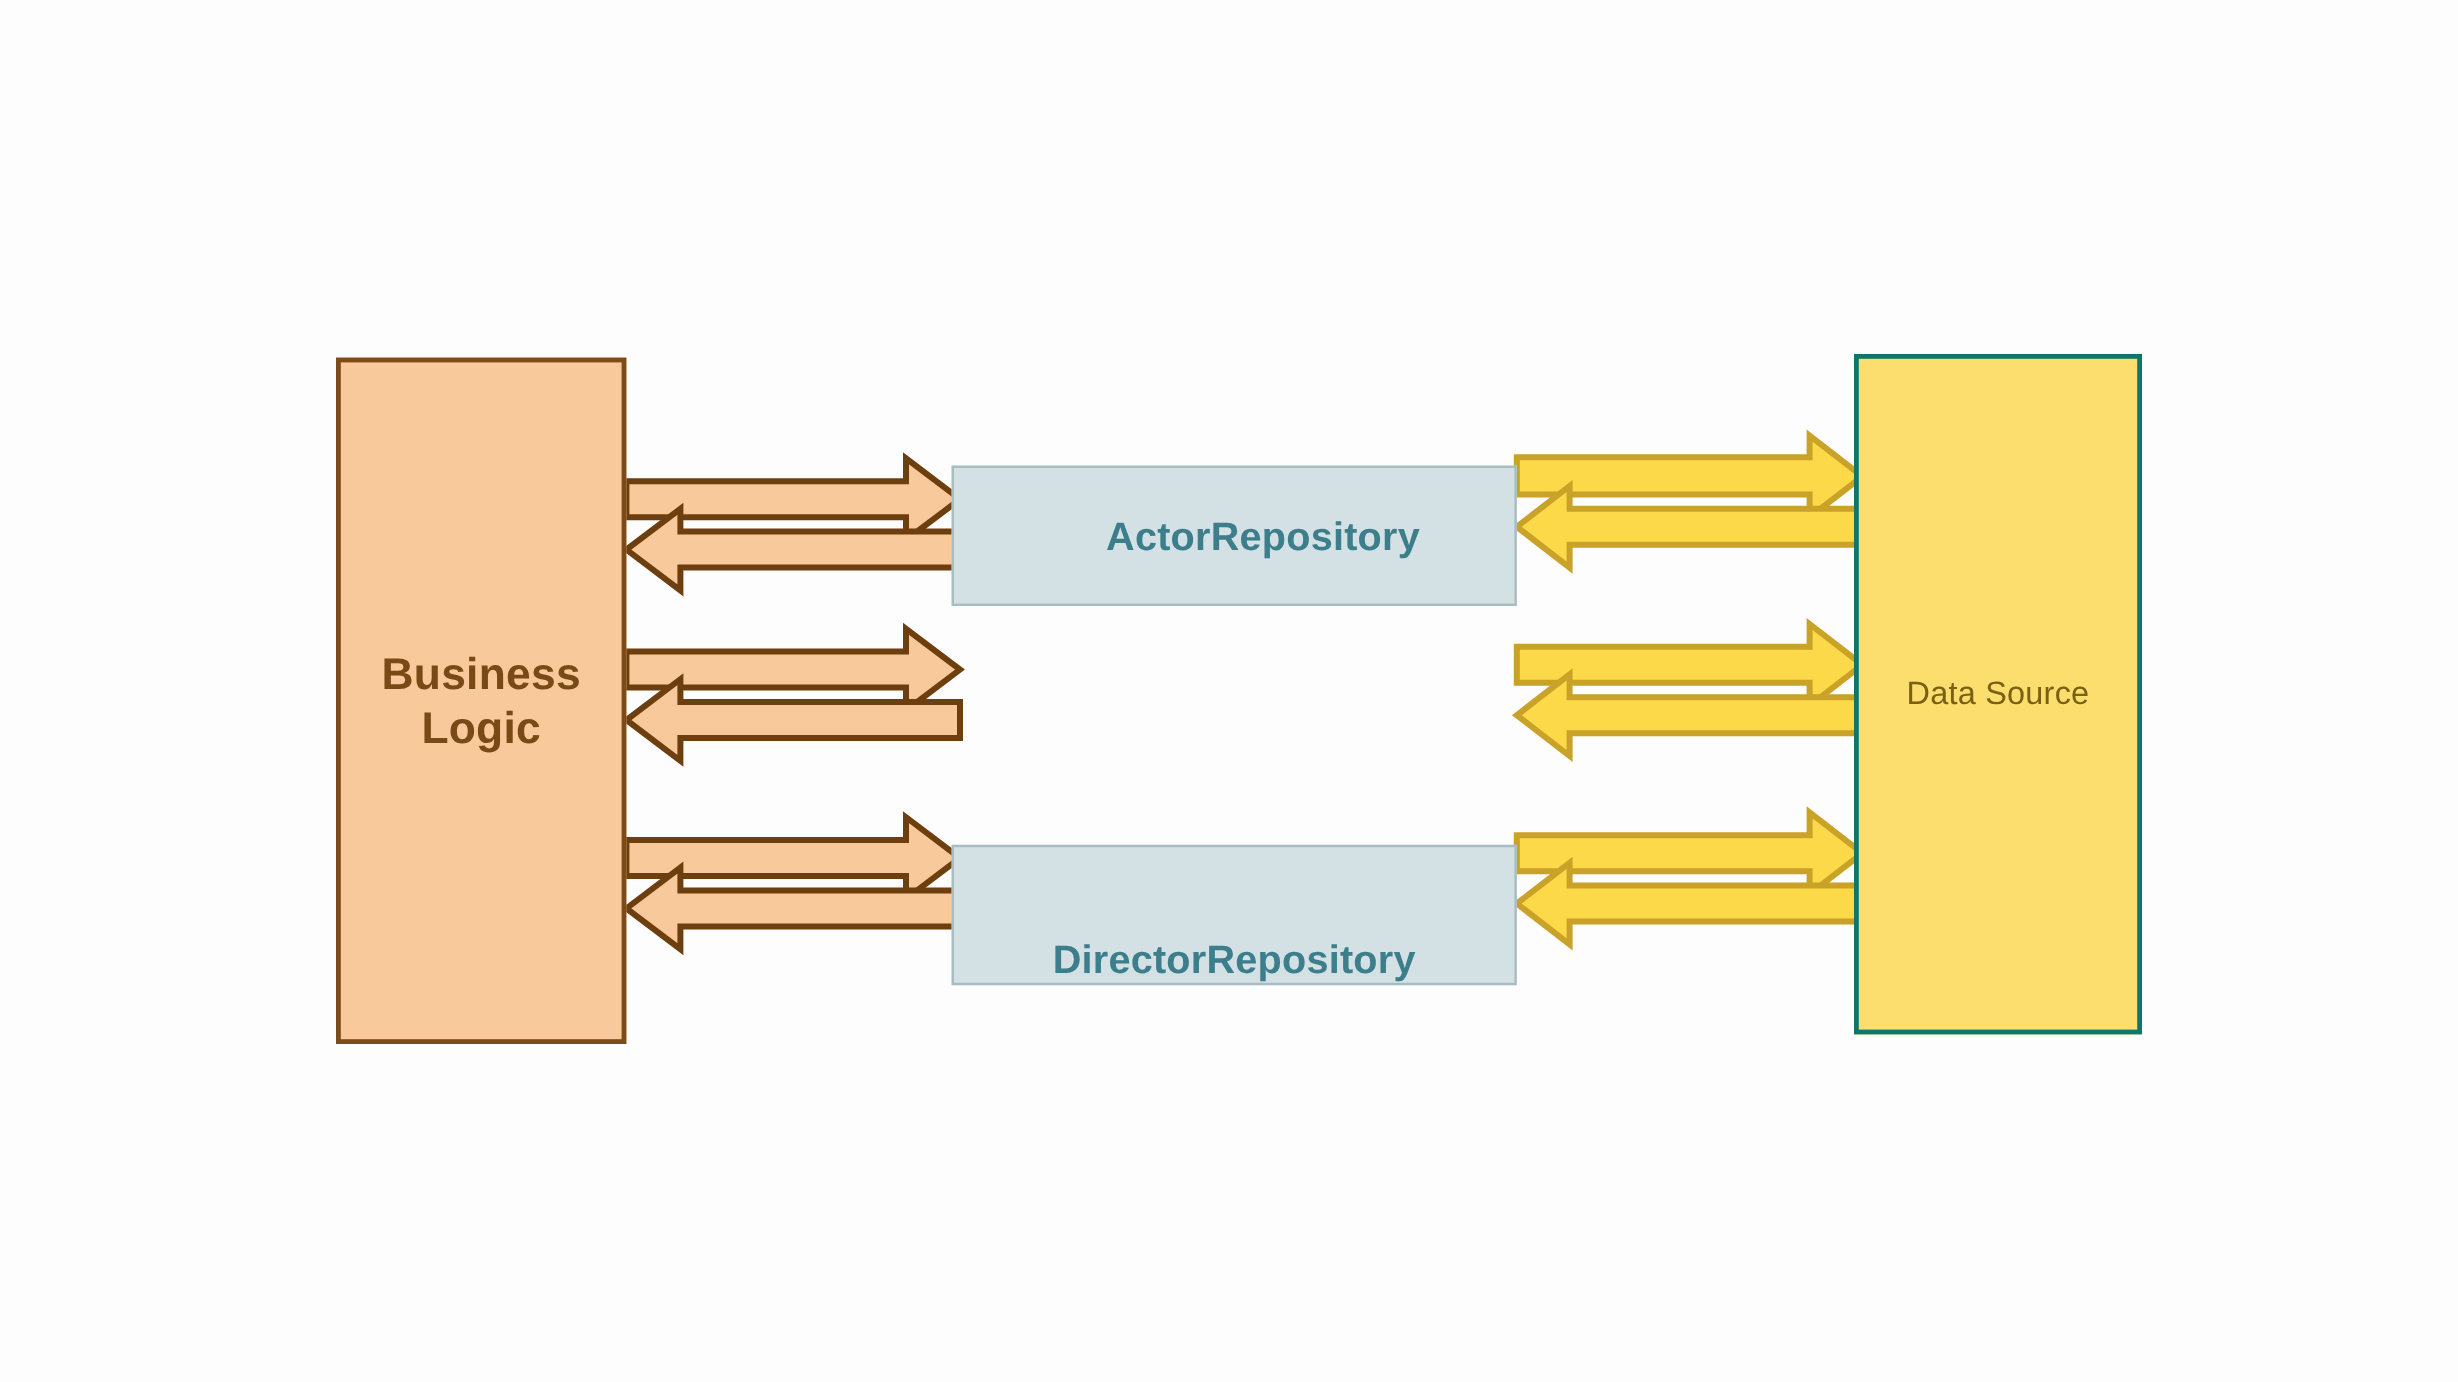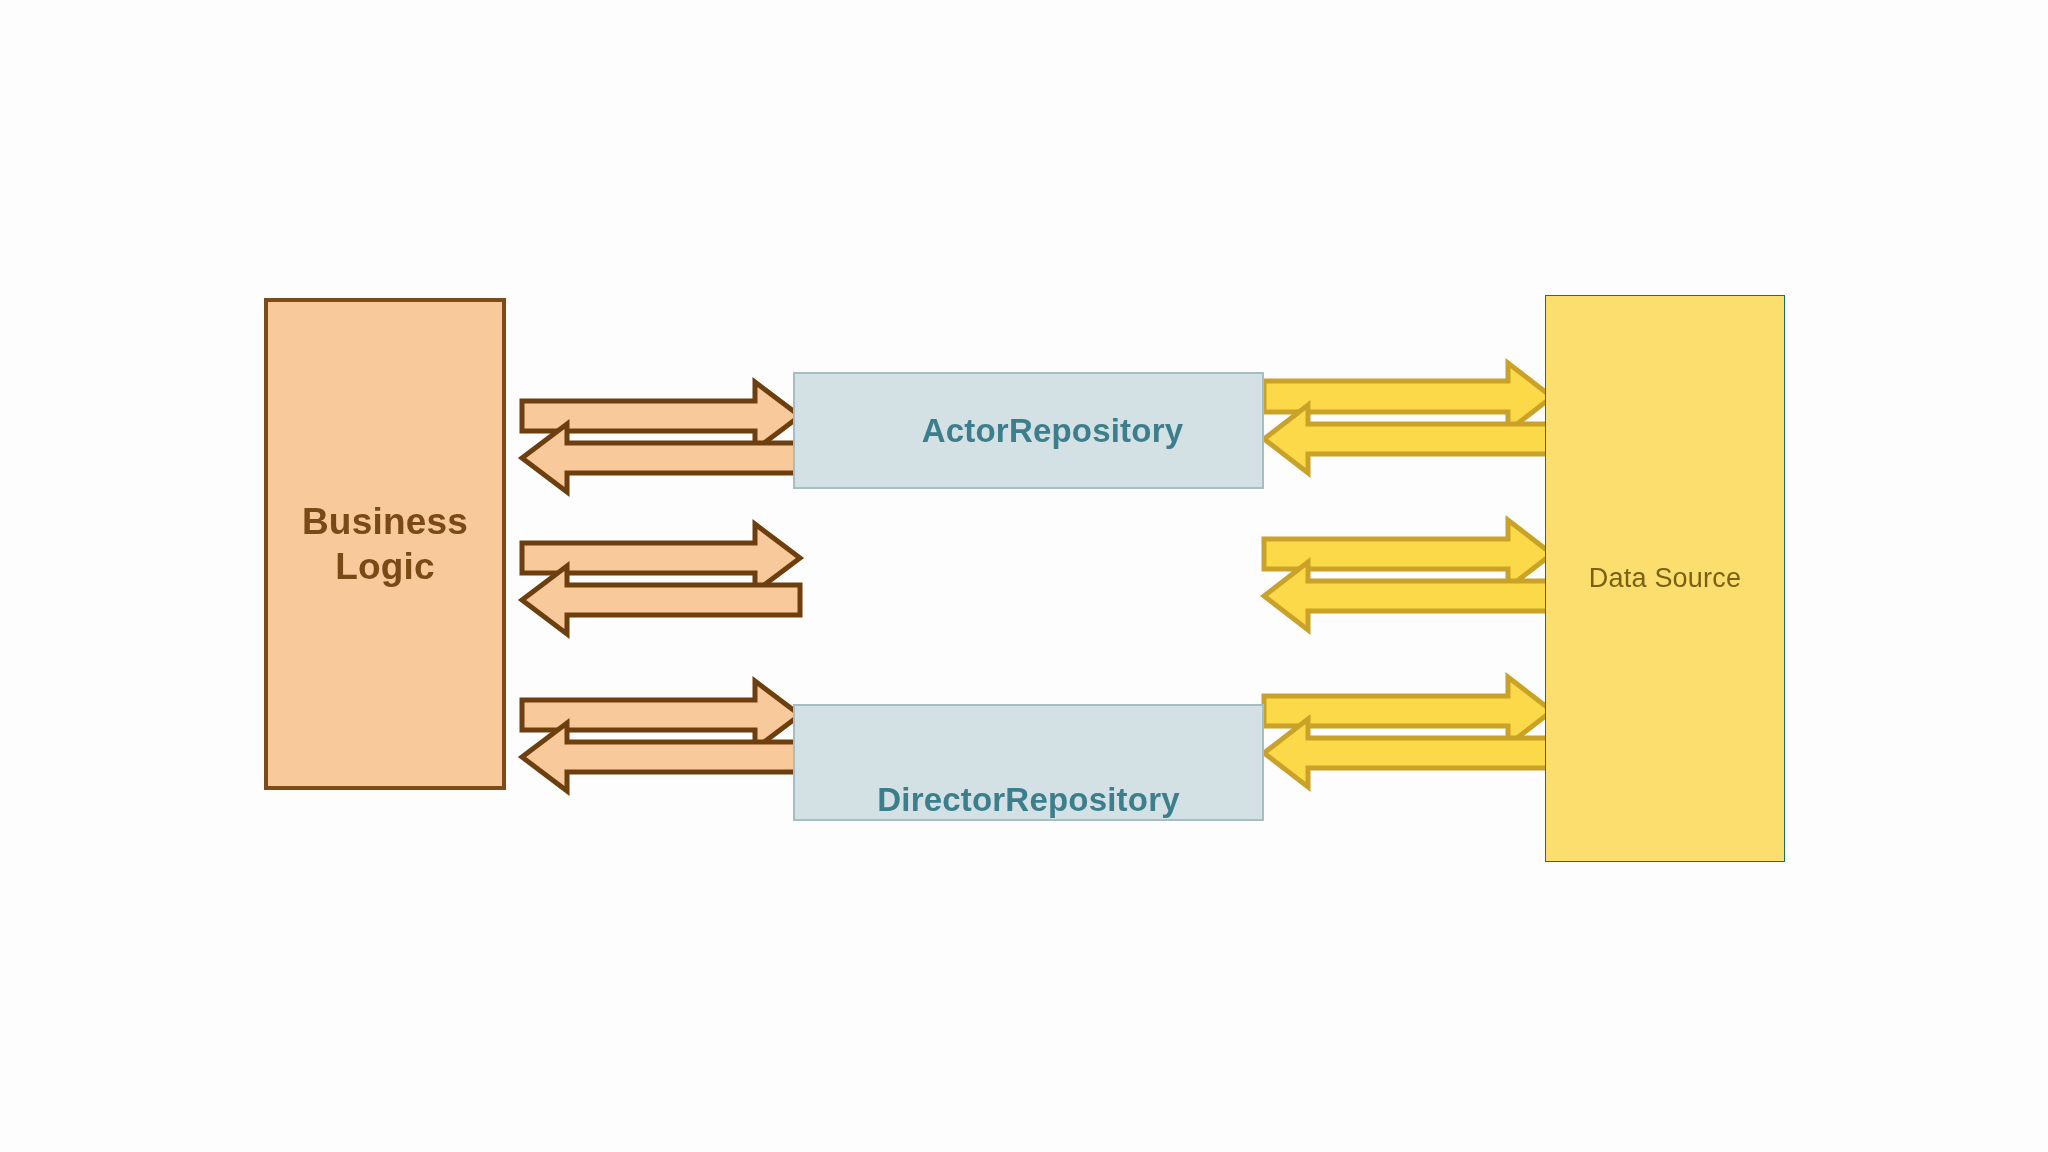--- a/index.html
+++ b/index.html
@@ -23,24 +23,24 @@
   .node {
     position: absolute;
     box-sizing: border-box;
     display: flex;
     align-items: center;
     justify-content: center;
     text-align: center;
   }
 
   .node-business {
-    left: 264px;
+    left: 280px;
     top: 298px;
     width: 242px;
-    height: 492px;
+    height: 572px;
     background: #F8C99A;
     border: 4px solid #7C4B17;
     z-index: 5;
   }
   .node-business .node-label {
     color: #7A4A16;
     font-size: 37px;
     font-weight: bold;
     line-height: 1.22;
     letter-spacing: 0.2px;
@@ -53,31 +53,31 @@
     background: #D3E0E4;
     border: 2px solid #A8BDC2;
     z-index: 4;
   }
   .node-repo .node-label {
     color: #3D7E8C;
     font-size: 33px;
     font-weight: bold;
     letter-spacing: 0.2px;
   }
-  .repo-0 { top: 372px; padding-left: 48px; }
+  .repo-0 { top: 388px; padding-left: 48px; }
   .repo-1 { top: 528px; }
   .repo-2 { top: 704px; align-items: flex-end; }
 
   .node-datasource {
     left: 1545px;
     top: 295px;
     width: 240px;
     height: 567px;
     background: #FBDE6E;
-    border: 1px solid #0f766e;
+    border: 4px solid #0f766e;
     z-index: 5;
   }
   .node-datasource .node-label {
     color: #7A6012;
     font-size: 27px;
     font-weight: normal;
     letter-spacing: 0.2px;
   }
 
   

